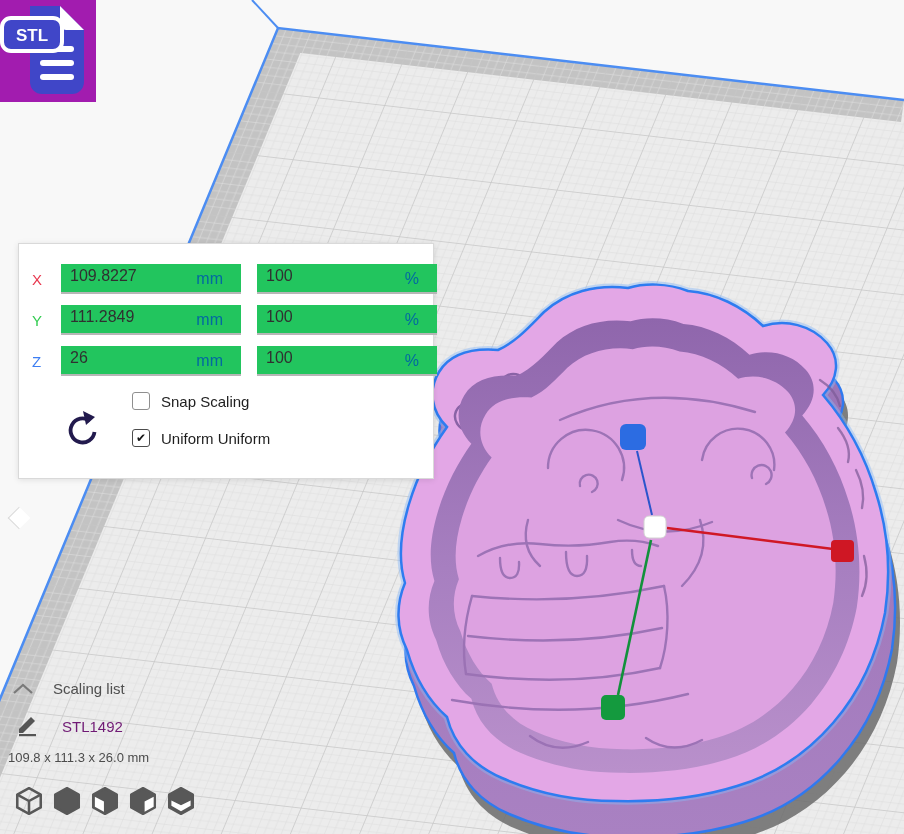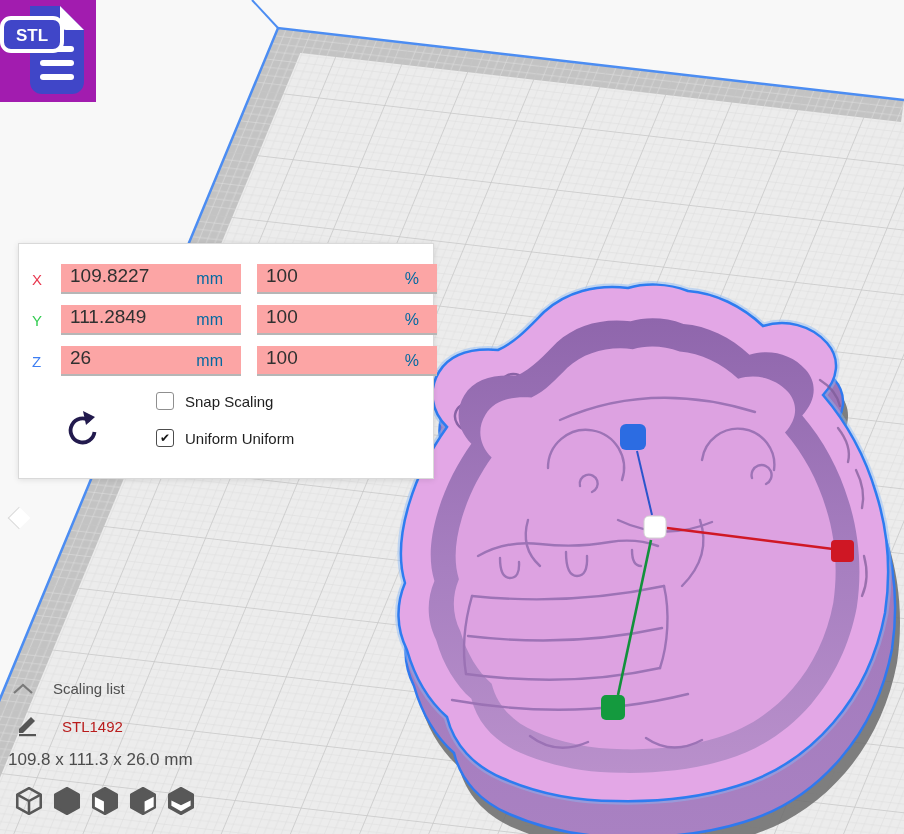--- a/index.html
+++ b/index.html
@@ -26,46 +26,46 @@
     transform:rotate(45deg);
   }
   .axis-row{position:absolute;left:13px;height:30px;display:flex;align-items:center;}
   .axis-row.r0{top:20px;} .axis-row.r1{top:61px;} .axis-row.r2{top:102px;}
   .axis-label{width:21px;font-size:15px;text-align:left;}
   .axis-x{color:#e8384f;} .axis-y{color:#33cc51;} .axis-z{color:#3d7ef2;}
   .field{position:relative;width:180px;height:30px;margin-left:8px;}
   .field + .field{margin-left:16px;}
   .field input{
     width:100%;height:100%;box-sizing:border-box;
-    background:#fca5a5;border:0;border-bottom:2px solid #b6b6b6;
-    font-family:"Liberation Sans",sans-serif;font-size:19px;color:#303030;
+    background:#22c55e;border:0;border-bottom:2px solid #b6b6b6;
+    font-family:"Liberation Sans",sans-serif;font-size:16px;color:#303030;
     padding:0 36px 4px 9px;outline:none;
   }
   .unit{
     position:absolute;right:18px;top:0;line-height:29px;
     font-size:16px;color:#0369a1;pointer-events:none;
   }
-  .check-row{position:absolute;left:113px;display:flex;align-items:center;margin-left:24px;}
+  .check-row{position:absolute;left:113px;display:flex;align-items:center;}
   .check-row.snap{top:148px;}
   .check-row.uniform{top:185px;}
   .checkbox{
     width:16px;height:16px;border:1px solid #8f8f8f;border-radius:3px;background:#fff;
     display:flex;align-items:center;justify-content:center;
     font-size:12px;color:#151515;line-height:1;
   }
   .checkbox.checked{border-color:#4c4c4c;}
   .check-label{margin-left:11px;font-size:15px;color:#1e1e1e;}
   .reset-btn{position:absolute;left:44px;top:166px;width:38px;height:40px;cursor:pointer;}
 
   
   .ol-toggle{position:absolute;left:12px;top:680px;display:flex;align-items:center;color:#4f4f4f;font-size:15px;cursor:pointer;}
   .ol-toggle .lbl{margin-left:19px;}
-  .ol-item{position:absolute;left:17px;top:715px;display:flex;align-items:center;color:#b91c1c;font-size:15px;}
+  .ol-item{position:absolute;left:17px;top:715px;display:flex;align-items:center;color:#701a75;font-size:15px;}
   .ol-item .lbl{margin-left:23px;}
-  .dims{position:absolute;left:8px;top:750px;font-size:17px;color:#4c4c4c;}
+  .dims{position:absolute;left:8px;top:750px;font-size:13px;color:#4c4c4c;}
   .presets{position:absolute;left:13px;top:785px;display:flex;gap:6px;}
   .presets .vbtn{width:32px;height:32px;cursor:pointer;}
 </style>
 </head>
 <body>
 
 <svg id="scene" width="904" height="834" viewBox="0 0 904 834">
   <defs>
     <pattern id="gridPat" width="1" height="1" patternUnits="userSpaceOnUse" patternTransform="matrix(66 7.6 -25.6 61.8 278 28)">
       <path d="M0.125 0 V1 M0.25 0 V1 M0.375 0 V1 M0.5 0 V1 M0.625 0 V1 M0.75 0 V1 M0.875 0 V1

